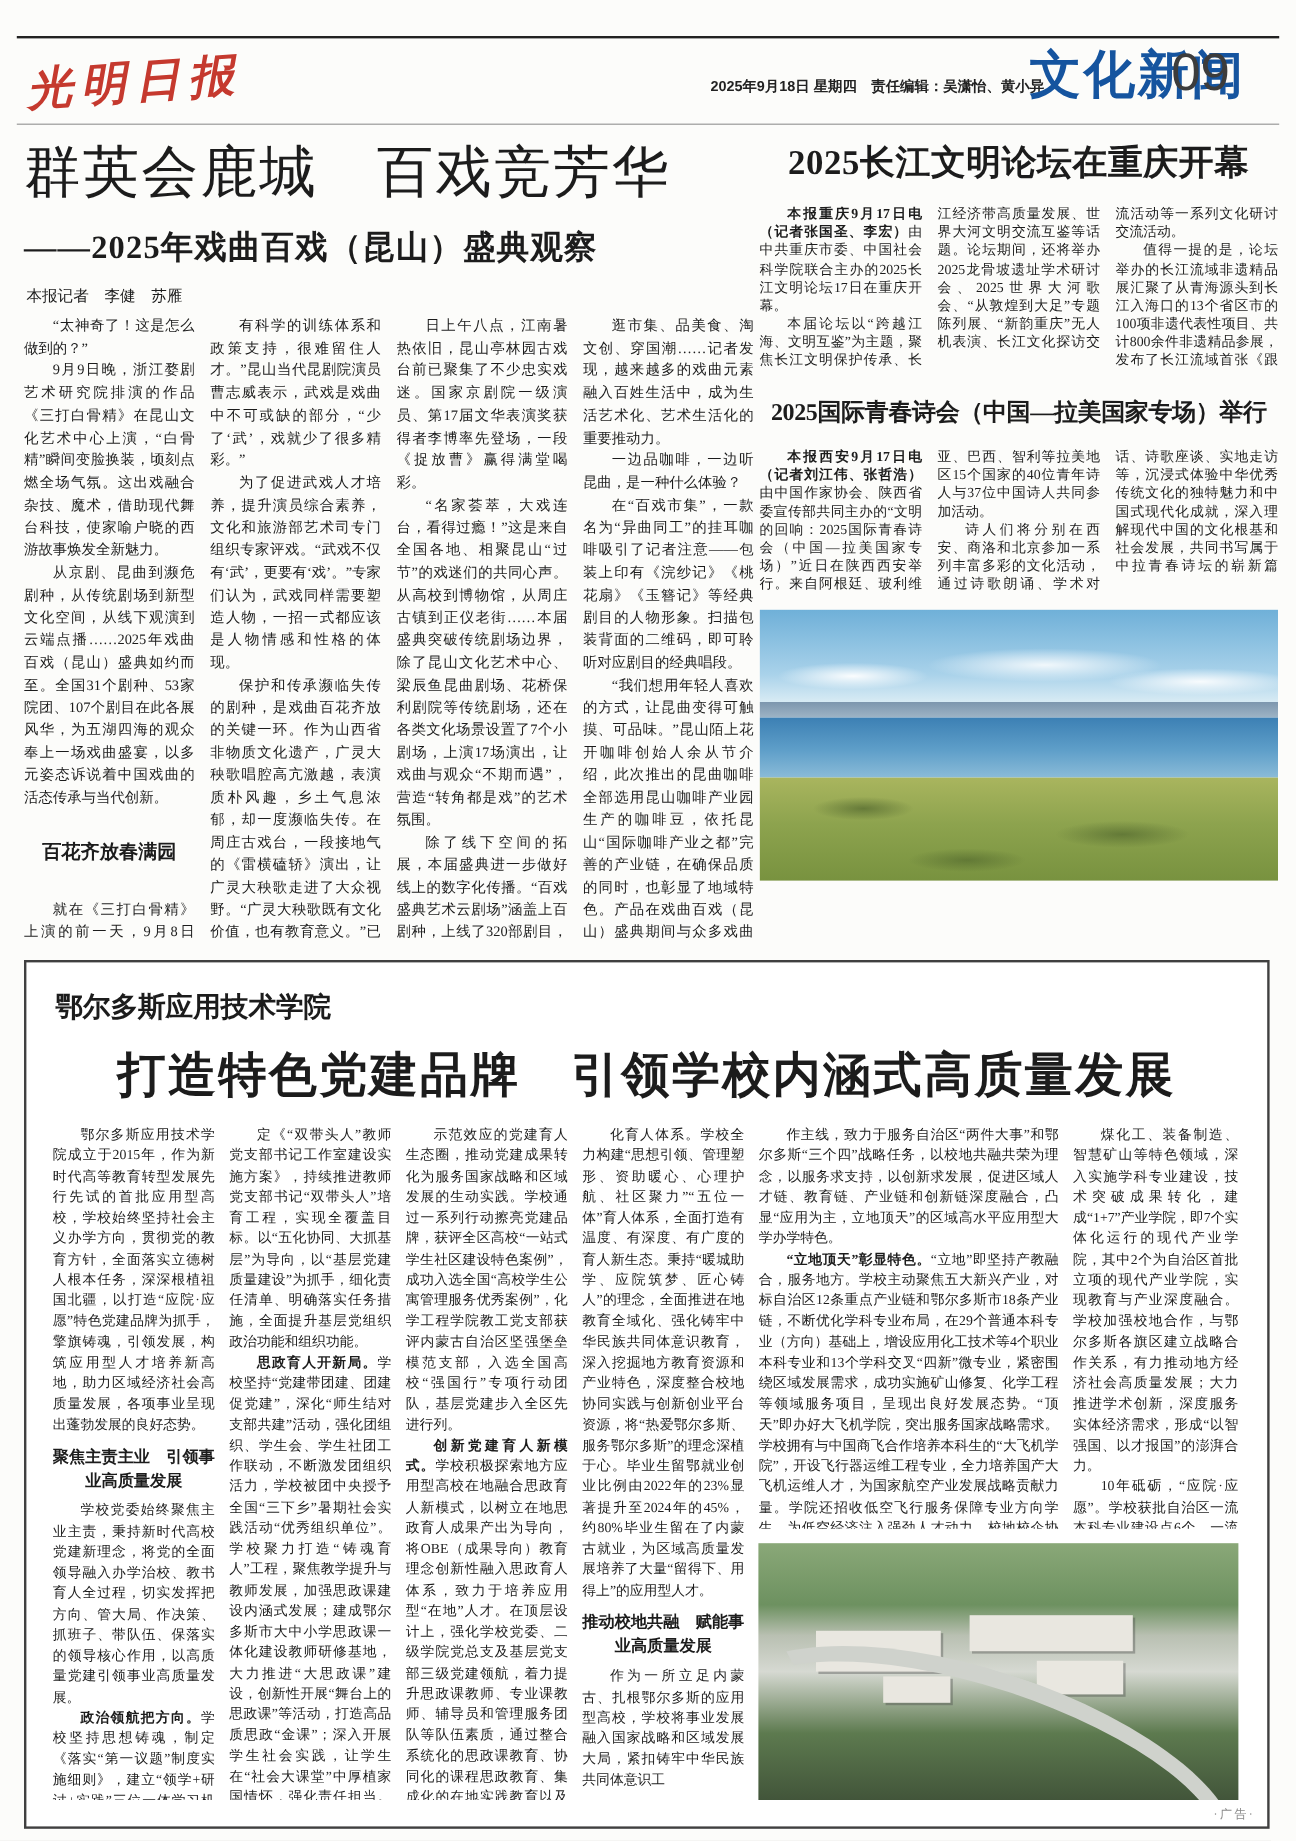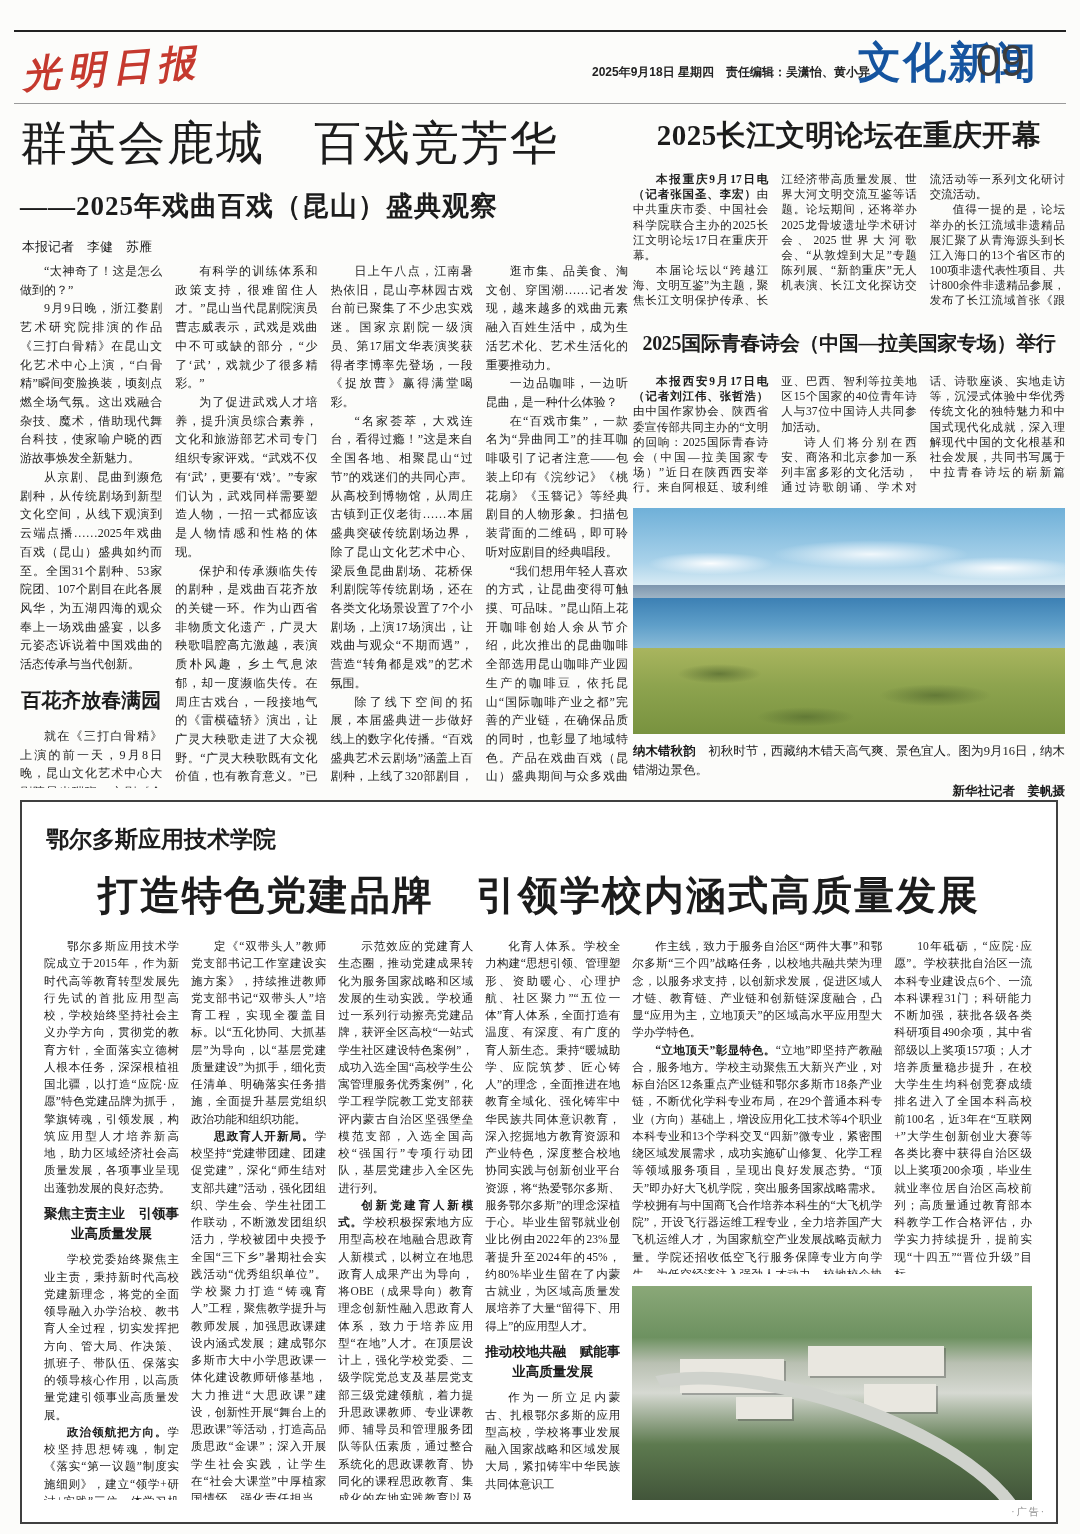--- a/index.html
+++ b/index.html
@@ -18,22 +18,22 @@
         font-weight:500;color:#3c3c3c;}
   .mastrule{left:14px;top:103px;width:1052px;height:1px;background:#9a9a9a;}
   
   .lead-head{left:20px;top:112px;width:608px;text-align:left;font-size:47px;font-weight:400;
         letter-spacing:2px;white-space:nowrap;}
   .lead-sub{left:20px;top:188px;width:608px;font-size:27px;font-weight:600;letter-spacing:1px;}
   .lead-byline{left:22px;top:238px;width:400px;font-size:13px;}
   .lead-cols{left:20px;top:262px;width:608px;height:526px;display:flex;gap:13px;}
   .ncol{flex:1;overflow:hidden;font-size:12px;line-height:1.56;}
   p{margin:0;text-indent:2em;text-align:justify;}
-  .colhead{font-family:"Liberation Sans",sans-serif;font-size:20px;font-weight:700;
-        text-align:center;text-indent:0;margin:11px 0;}
+  .colhead{font-family:"Liberation Sans",sans-serif;font-size:16px;font-weight:700;
+        text-align:center;text-indent:0;margin:25px 0;}
   b{font-weight:700;}
   
   .a1-head{left:633px;top:116px;width:432px;text-align:center;font-size:29px;font-weight:900;
         white-space:nowrap;letter-spacing:0.5px;}
   .a1-body{left:633px;top:172px;width:432px;height:148px;overflow:hidden;}
   .a2-head{left:633px;top:330px;width:432px;text-align:center;font-size:20px;font-weight:900;
         white-space:nowrap;letter-spacing:-0.3px;}
   .a2-body{left:633px;top:374px;width:432px;height:128px;overflow:hidden;}
   .multicol3{column-count:3;column-gap:13px;font-size:11.5px;line-height:1.32;}
   
@@ -123,24 +123,20 @@
       <p><b>本报西安9月17日电（记者刘江伟、张哲浩）</b>由中国作家协会、陕西省委宣传部共同主办的“文明的回响：2025国际青春诗会（中国—拉美国家专场）”近日在陕西西安举行。来自阿根廷、玻利维亚、巴西、智利等拉美地区15个国家的40位青年诗人与37位中国诗人共同参加活动。</p>
       <p>诗人们将分别在西安、商洛和北京参加一系列丰富多彩的文化活动，通过诗歌朗诵、学术对话、诗歌座谈、实地走访等，沉浸式体验中华优秀传统文化的独特魅力和中国式现代化成就，深入理解现代中国的文化根基和社会发展，共同书写属于中拉青春诗坛的崭新篇章。活动将持续至9月21日。</p>
     </div>
 
   <div class="abs namtso">
     <div class="sky"></div>
     <div class="mtn"></div>
     <div class="lake"></div>
     <div class="meadow"></div>
   </div>
-  <div class="abs photo-cap">
-    <p><b>纳木错秋韵　</b><span>初秋时节，西藏纳木错天高气爽、景色宜人。图为9月16日，纳木错湖边景色。</span></p>
-    <p class="credit">新华社记者　姜帆摄</p>
-  </div>
 
   <div class="abs adbox">
     <div class="abs ad-kicker">鄂尔多斯应用技术学院</div>
     <div class="abs ad-head">打造特色党建品牌　引领学校内涵式高质量发展</div>
     <div class="abs ad-grid">
       <div class="acol">
           <p>鄂尔多斯应用技术学院成立于2015年，作为新时代高等教育转型发展先行先试的首批应用型高校，学校始终坚持社会主义办学方向，贯彻党的教育方针，全面落实立德树人根本任务，深深根植祖国北疆，以打造“应院·应愿”特色党建品牌为抓手，擎旗铸魂，引领发展，构筑应用型人才培养新高地，助力区域经济社会高质量发展，各项事业呈现出蓬勃发展的良好态势。</p>
           <div class="colhead">聚焦主责主业　引领事业高质量发展</div>
           <p>学校党委始终聚焦主业主责，秉持新时代高校党建新理念，将党的全面领导融入办学治校、教书育人全过程，切实发挥把方向、管大局、作决策、抓班子、带队伍、保落实的领导核心作用，以高质量党建引领事业高质量发展。</p>
           <p><b>政治领航把方向。</b>学校坚持思想铸魂，制定《落实“第一议题”制度实施细则》，建立“领学+研讨+实践”三位一体学习机制，形成传达学习、研究部署、推进落实、督查督办工作闭环；构建以学校党委理论学习中心组为引领、党支部“三会一课”为基础、主题党日活动为载体、专题培训为补充的“四维联动”体系，实现师生党员、发展对象、入党积极分子理论学习全覆盖；认真贯彻党委领导下的校长负责制，修订完善学校《章程》《党委会议事规则》，充分发挥党委在统筹领导学校改革发展中的领导核心作用；强化党委主体责任、党委书记第一责任人责任和班子成员“一岗双责”，不断提升组织效能；落实意识形态工作责任制，以铸牢中华民族共同体意识为工作主线，整合各方资源，完善体制机制，推动工作落地见效；以党的政治建设为统领，深入推进党风廉政建设，为学校高质量发展提供坚强政治保障。</p>
@@ -156,20 +152,21 @@
       <div class="acol">
           <p>化育人体系。学校全力构建“思想引领、管理塑形、资助暖心、心理护航、社区聚力”“五位一体”育人体系，全面打造有温度、有深度、有广度的育人新生态。秉持“暖城助学、应院筑梦、匠心铸人”的理念，全面推进在地教育全域化、强化铸牢中华民族共同体意识教育，深入挖掘地方教育资源和产业特色，深度整合校地协同实践与创新创业平台资源，将“热爱鄂尔多斯、服务鄂尔多斯”的理念深植于心。毕业生留鄂就业创业比例由2022年的23%显著提升至2024年的45%，约80%毕业生留在了内蒙古就业，为区域高质量发展培养了大量“留得下、用得上”的应用型人才。</p>
           <div class="colhead">推动校地共融　赋能事业高质量发展</div>
           <p>作为一所立足内蒙古、扎根鄂尔多斯的应用型高校，学校将事业发展融入国家战略和区域发展大局，紧扣铸牢中华民族共同体意识工</p>
         </div>
       <div class="acol awide">
           <p>作主线，致力于服务自治区“两件大事”和鄂尔多斯“三个四”战略任务，以校地共融共荣为理念，以服务求支持，以创新求发展，促进区域人才链、教育链、产业链和创新链深度融合，凸显“应用为主，立地顶天”的区域高水平应用型大学办学特色。</p>
           <p><b>“立地顶天”彰显特色。</b>“立地”即坚持产教融合，服务地方。学校主动聚焦五大新兴产业，对标自治区12条重点产业链和鄂尔多斯市18条产业链，不断优化学科专业布局，在29个普通本科专业（方向）基础上，增设应用化工技术等4个职业本科专业和13个学科交叉“四新”微专业，紧密围绕区域发展需求，成功实施矿山修复、化学工程等领域服务项目，呈现出良好发展态势。“顶天”即办好大飞机学院，突出服务国家战略需求。学校拥有与中国商飞合作培养本科生的“大飞机学院”，开设飞行器运维工程专业，全力培养国产大飞机运维人才，为国家航空产业发展战略贡献力量。学院还招收低空飞行服务保障专业方向学生，为低空经济注入强劲人才动力，校地校企协同助力区域经济腾飞。</p>
         </div>
       <div class="acol alast">
+          <p>煤化工、装备制造、智慧矿山等特色领域，深入实施学科专业建设，技术突破成果转化，建成“1+7”产业学院，即7个实体化运行的现代产业学院，其中2个为自治区首批立项的现代产业学院，实现教育与产业深度融合。学校加强校地合作，与鄂尔多斯各旗区建立战略合作关系，有力推动地方经济社会高质量发展；大力推进学术创新，深度服务实体经济需求，形成“以智强国、以才报国”的澎湃合力。</p>
           <p>10年砥砺，“应院·应愿”。学校获批自治区一流本科专业建设点6个、一流本科课程31门；科研能力不断加强，获批各级各类科研项目490余项，其中省部级以上奖项157项；人才培养质量稳步提升，在校大学生生均科创竞赛成绩排名进入了全国本科高校前100名，近3年在“互联网+”大学生创新创业大赛等各类比赛中获得自治区级以上奖项200余项，毕业生就业率位居自治区高校前列；高质量通过教育部本科教学工作合格评估，办学实力持续提升，提前实现“十四五”“晋位升级”目标。</p>
         </div>
       <div class="campus">
         <div class="bld" style="left:12%;top:34%;width:26%;height:16%;"></div>
         <div class="bld" style="left:44%;top:28%;width:34%;height:14%;"></div>
         <div class="bld" style="left:58%;top:46%;width:18%;height:13%;"></div>
         <div class="bld" style="left:26%;top:52%;width:14%;height:10%;"></div>
         <div class="road"></div>
       </div>
     </div>

